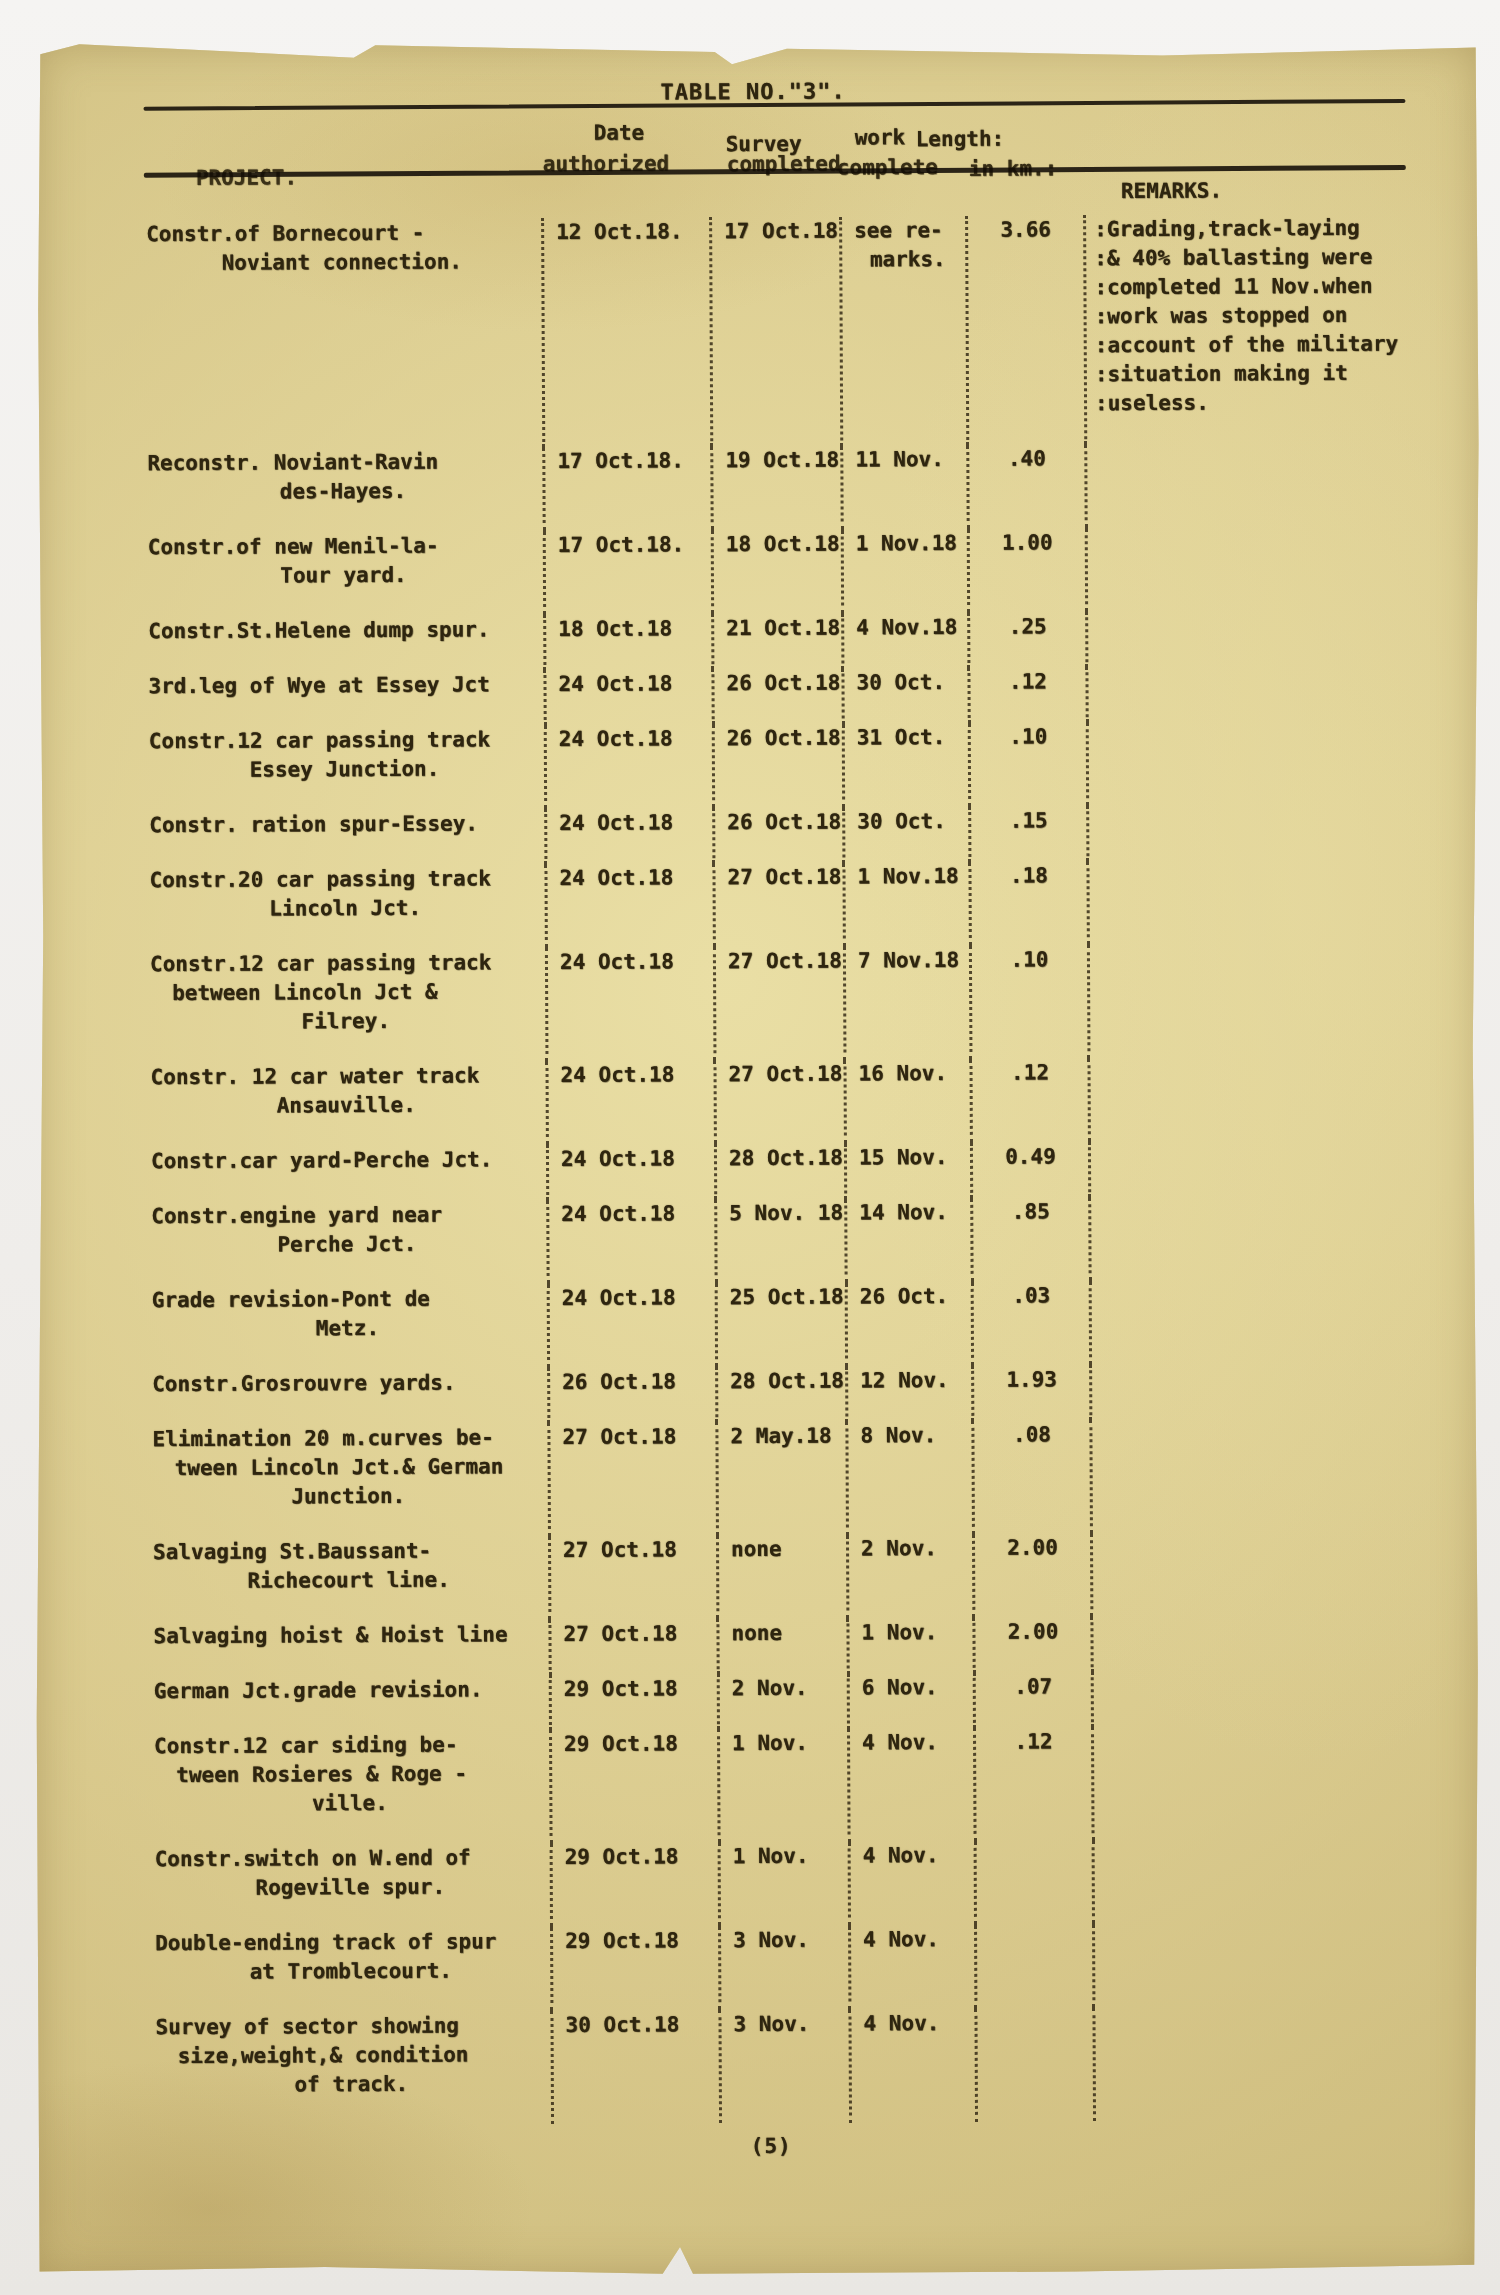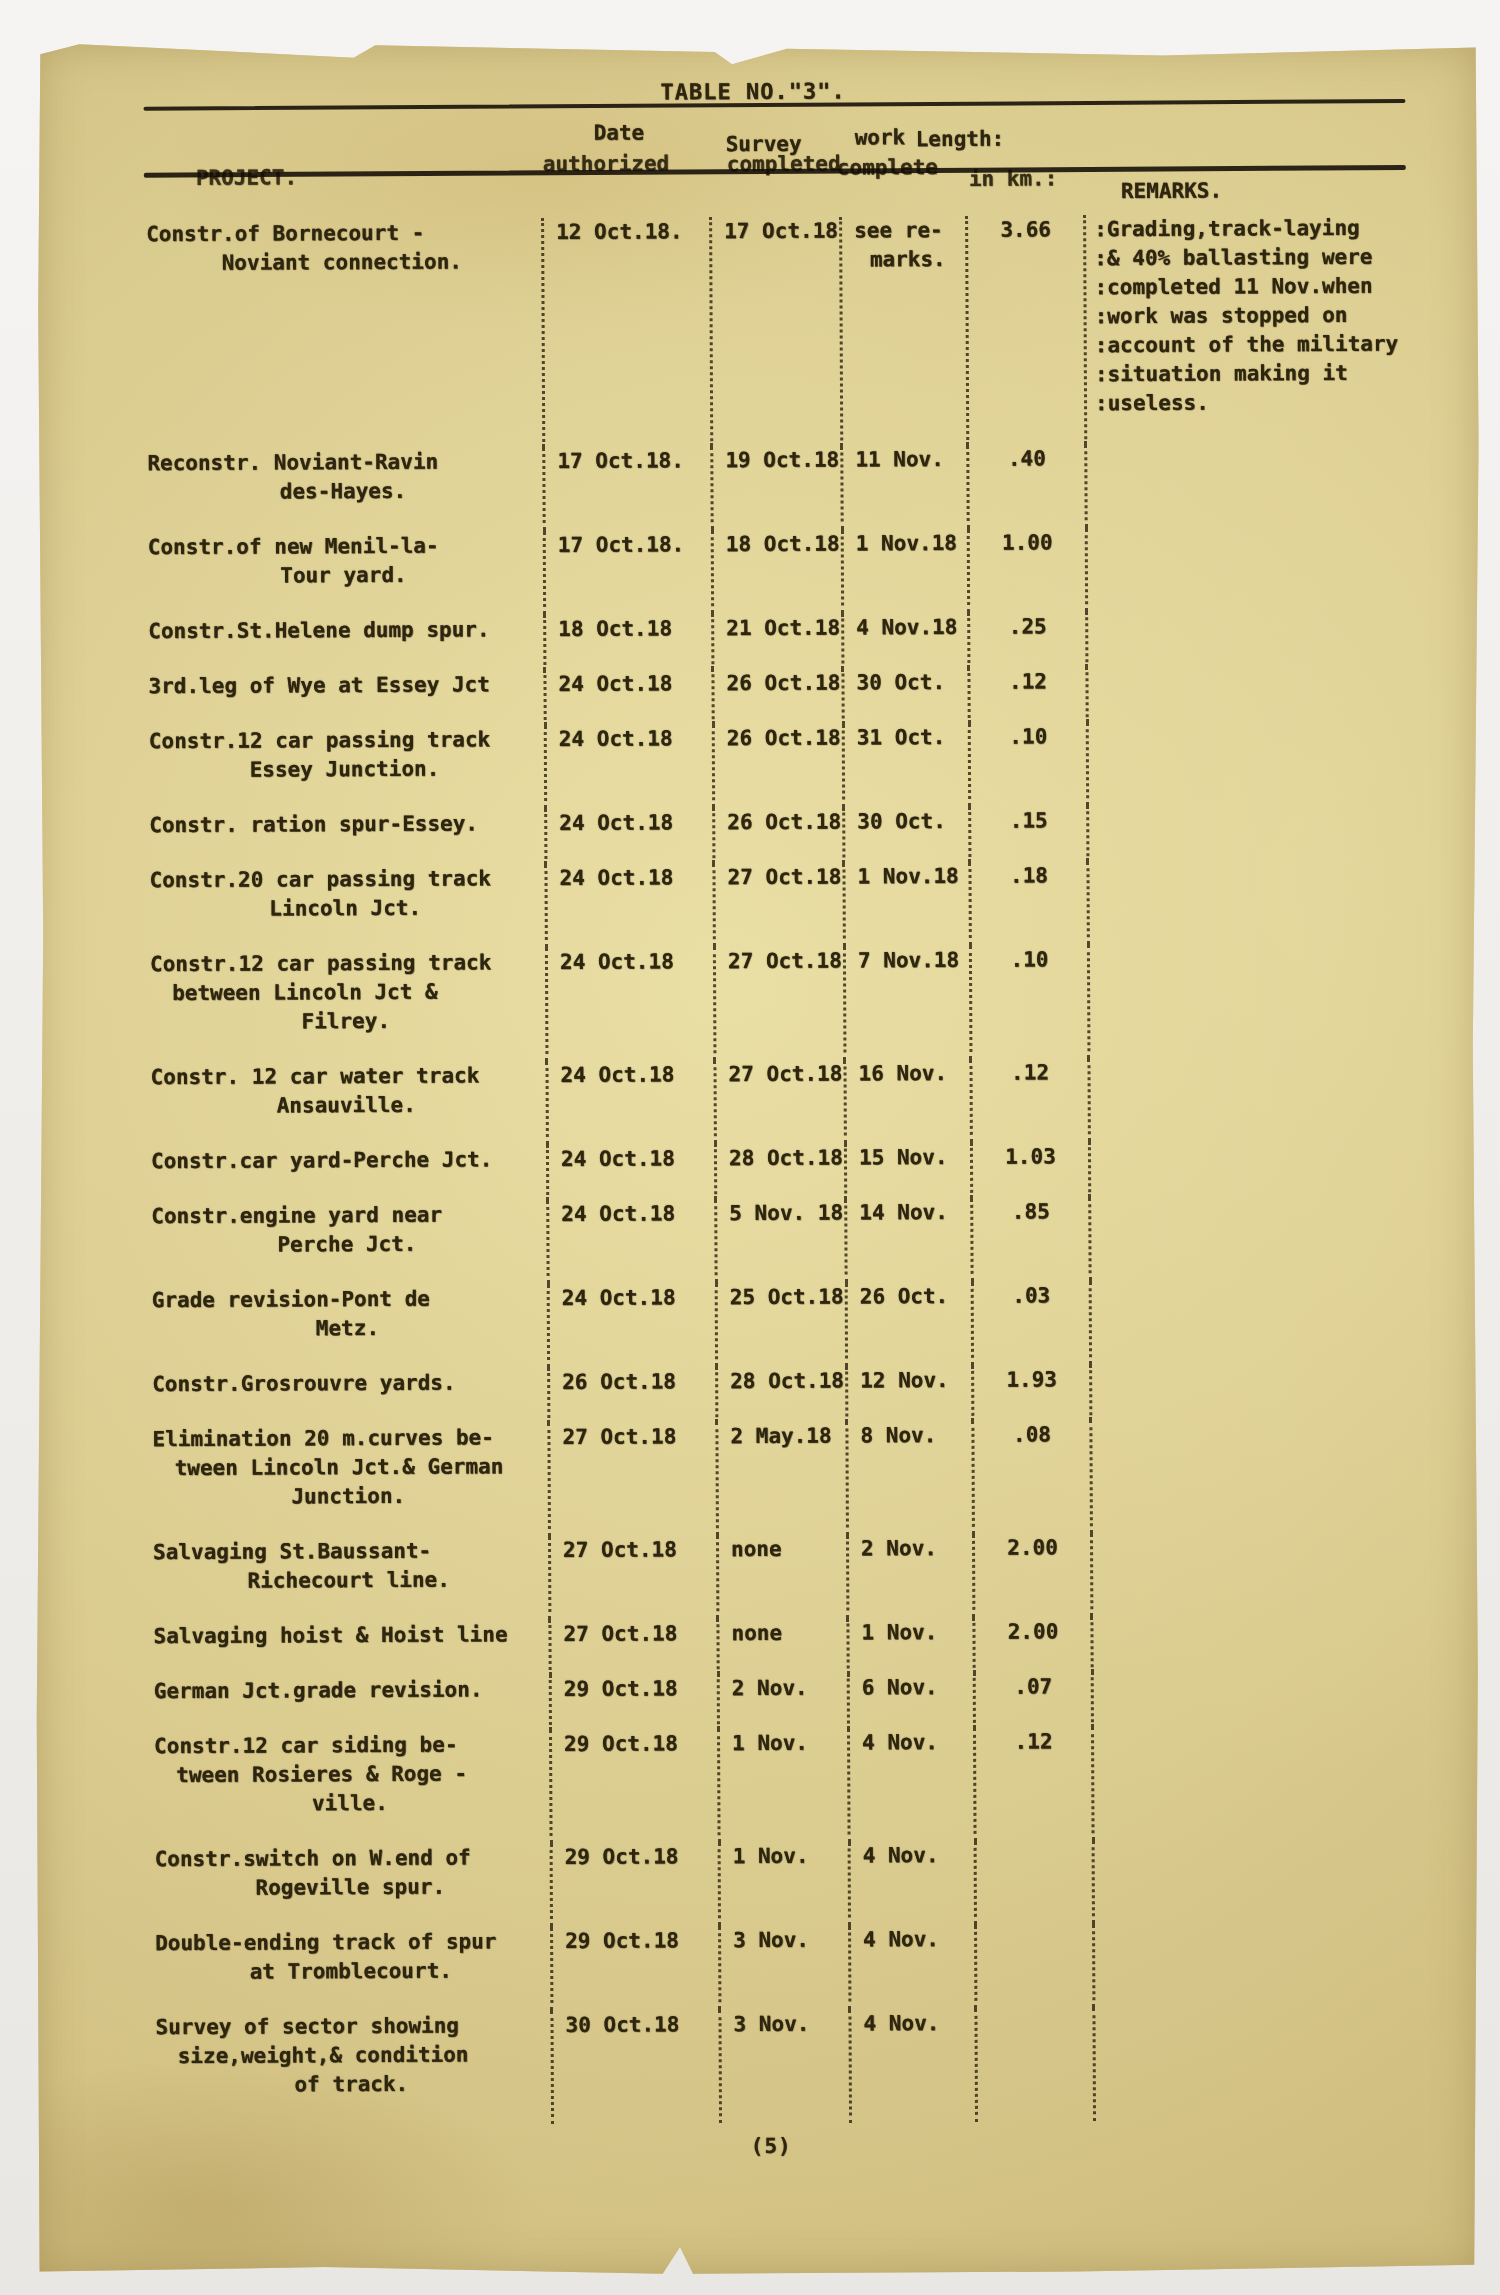--- a/index.html
+++ b/index.html
@@ -38,21 +38,21 @@
   .title{position:absolute;left:630px;top:35px;font-size:22px;letter-spacing:1px;z-index:2;}
   .hl{position:absolute;z-index:2;white-space:nowrap;}
   .h-project{left:165px;top:119px;opacity:0.92;}
   .h-date1{left:530px;top:76px;padding-left:33px;}
   .h-date2{left:512px;top:107px;opacity:0.95;}
   .h-survey1{left:695px;top:88px;text-align:right;}
   .h-survey2{left:676px;top:108px;opacity:0.95;margin-left:20px;}
   .h-work1{left:824px;top:82px;}
   .h-work2{left:806px;top:112px;opacity:0.95;}
   .h-len1{left:885px;top:84px;}
-  .h-len2{left:938px;top:124px;opacity:0.95;text-align:right;}
+  .h-len2{left:938px;top:114px;opacity:0.95;text-align:right;}
   .h-remarks{left:1090px;top:137px;}
   .tbl{position:absolute;left:80px;top:175px;width:1300px;}
   .row{display:grid;grid-template-columns:430px 168px 130px 126px 118px 1fr;}
   .cell{border-left:3px dotted rgba(40,30,12,0.78);padding:0 4px 26px 12px;white-space:nowrap;}
   .cell.project{border-left:none;padding-left:35px;}
   .cell.length{text-align:center;padding-left:2px;padding-right:2px;}
   .cell.remarks{padding-left:8px;}
   .cont{text-align:center;}
   .cont-left{padding-left:22px;}
   .footer{position:absolute;left:80px;top:2090px;width:1300px;text-align:center;letter-spacing:1px;}
@@ -229,21 +229,21 @@
 
   <div class="row">
     <div class="cell project">
             <div>Constr.car yard-Perche Jct.</div>
           </div>
     <div class="cell date">24 Oct.18</div>
     <div class="cell survey">28 Oct.18</div>
     <div class="cell work">
             <div>15 Nov.</div>
           </div>
-    <div class="cell length">1.03</div>
+    <div class="cell length">0.49</div>
     <div class="cell remarks"></div>
   </div>
 
   <div class="row">
     <div class="cell project">
             <div>Constr.engine yard near</div>
             <div class="cont">Perche Jct.</div>
           </div>
     <div class="cell date">24 Oct.18</div>
     <div class="cell survey">5 Nov. 18</div>

